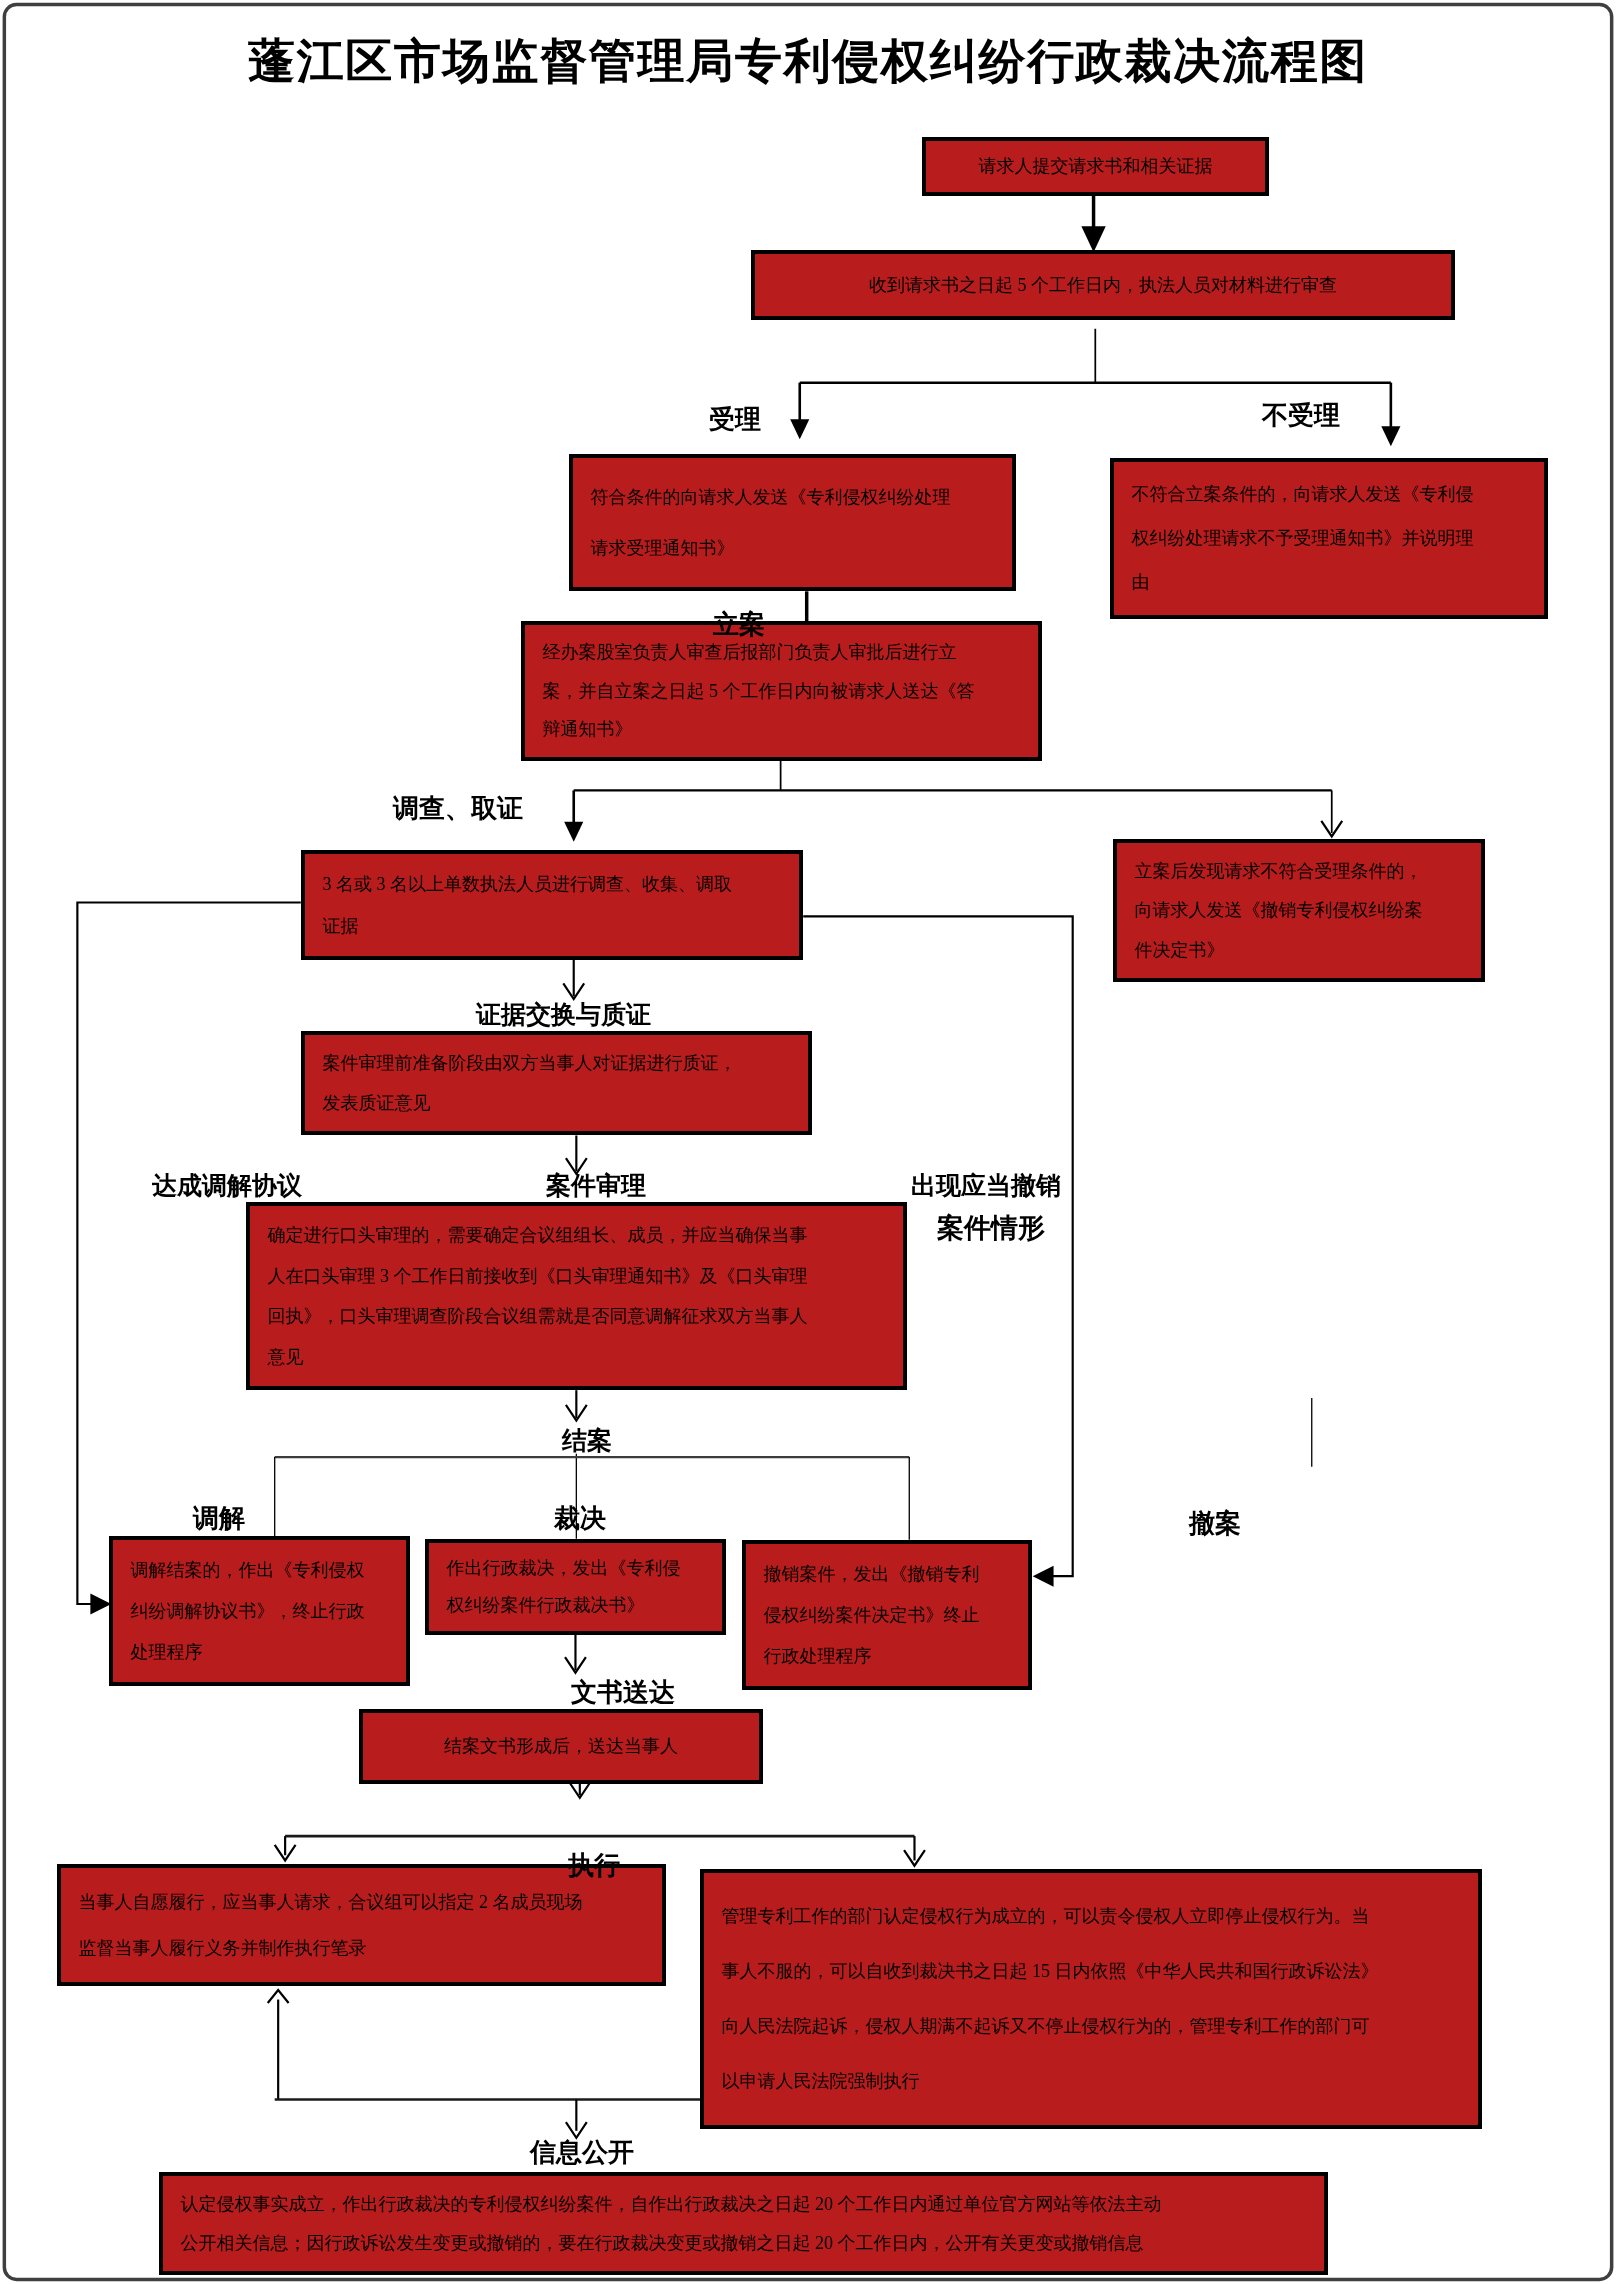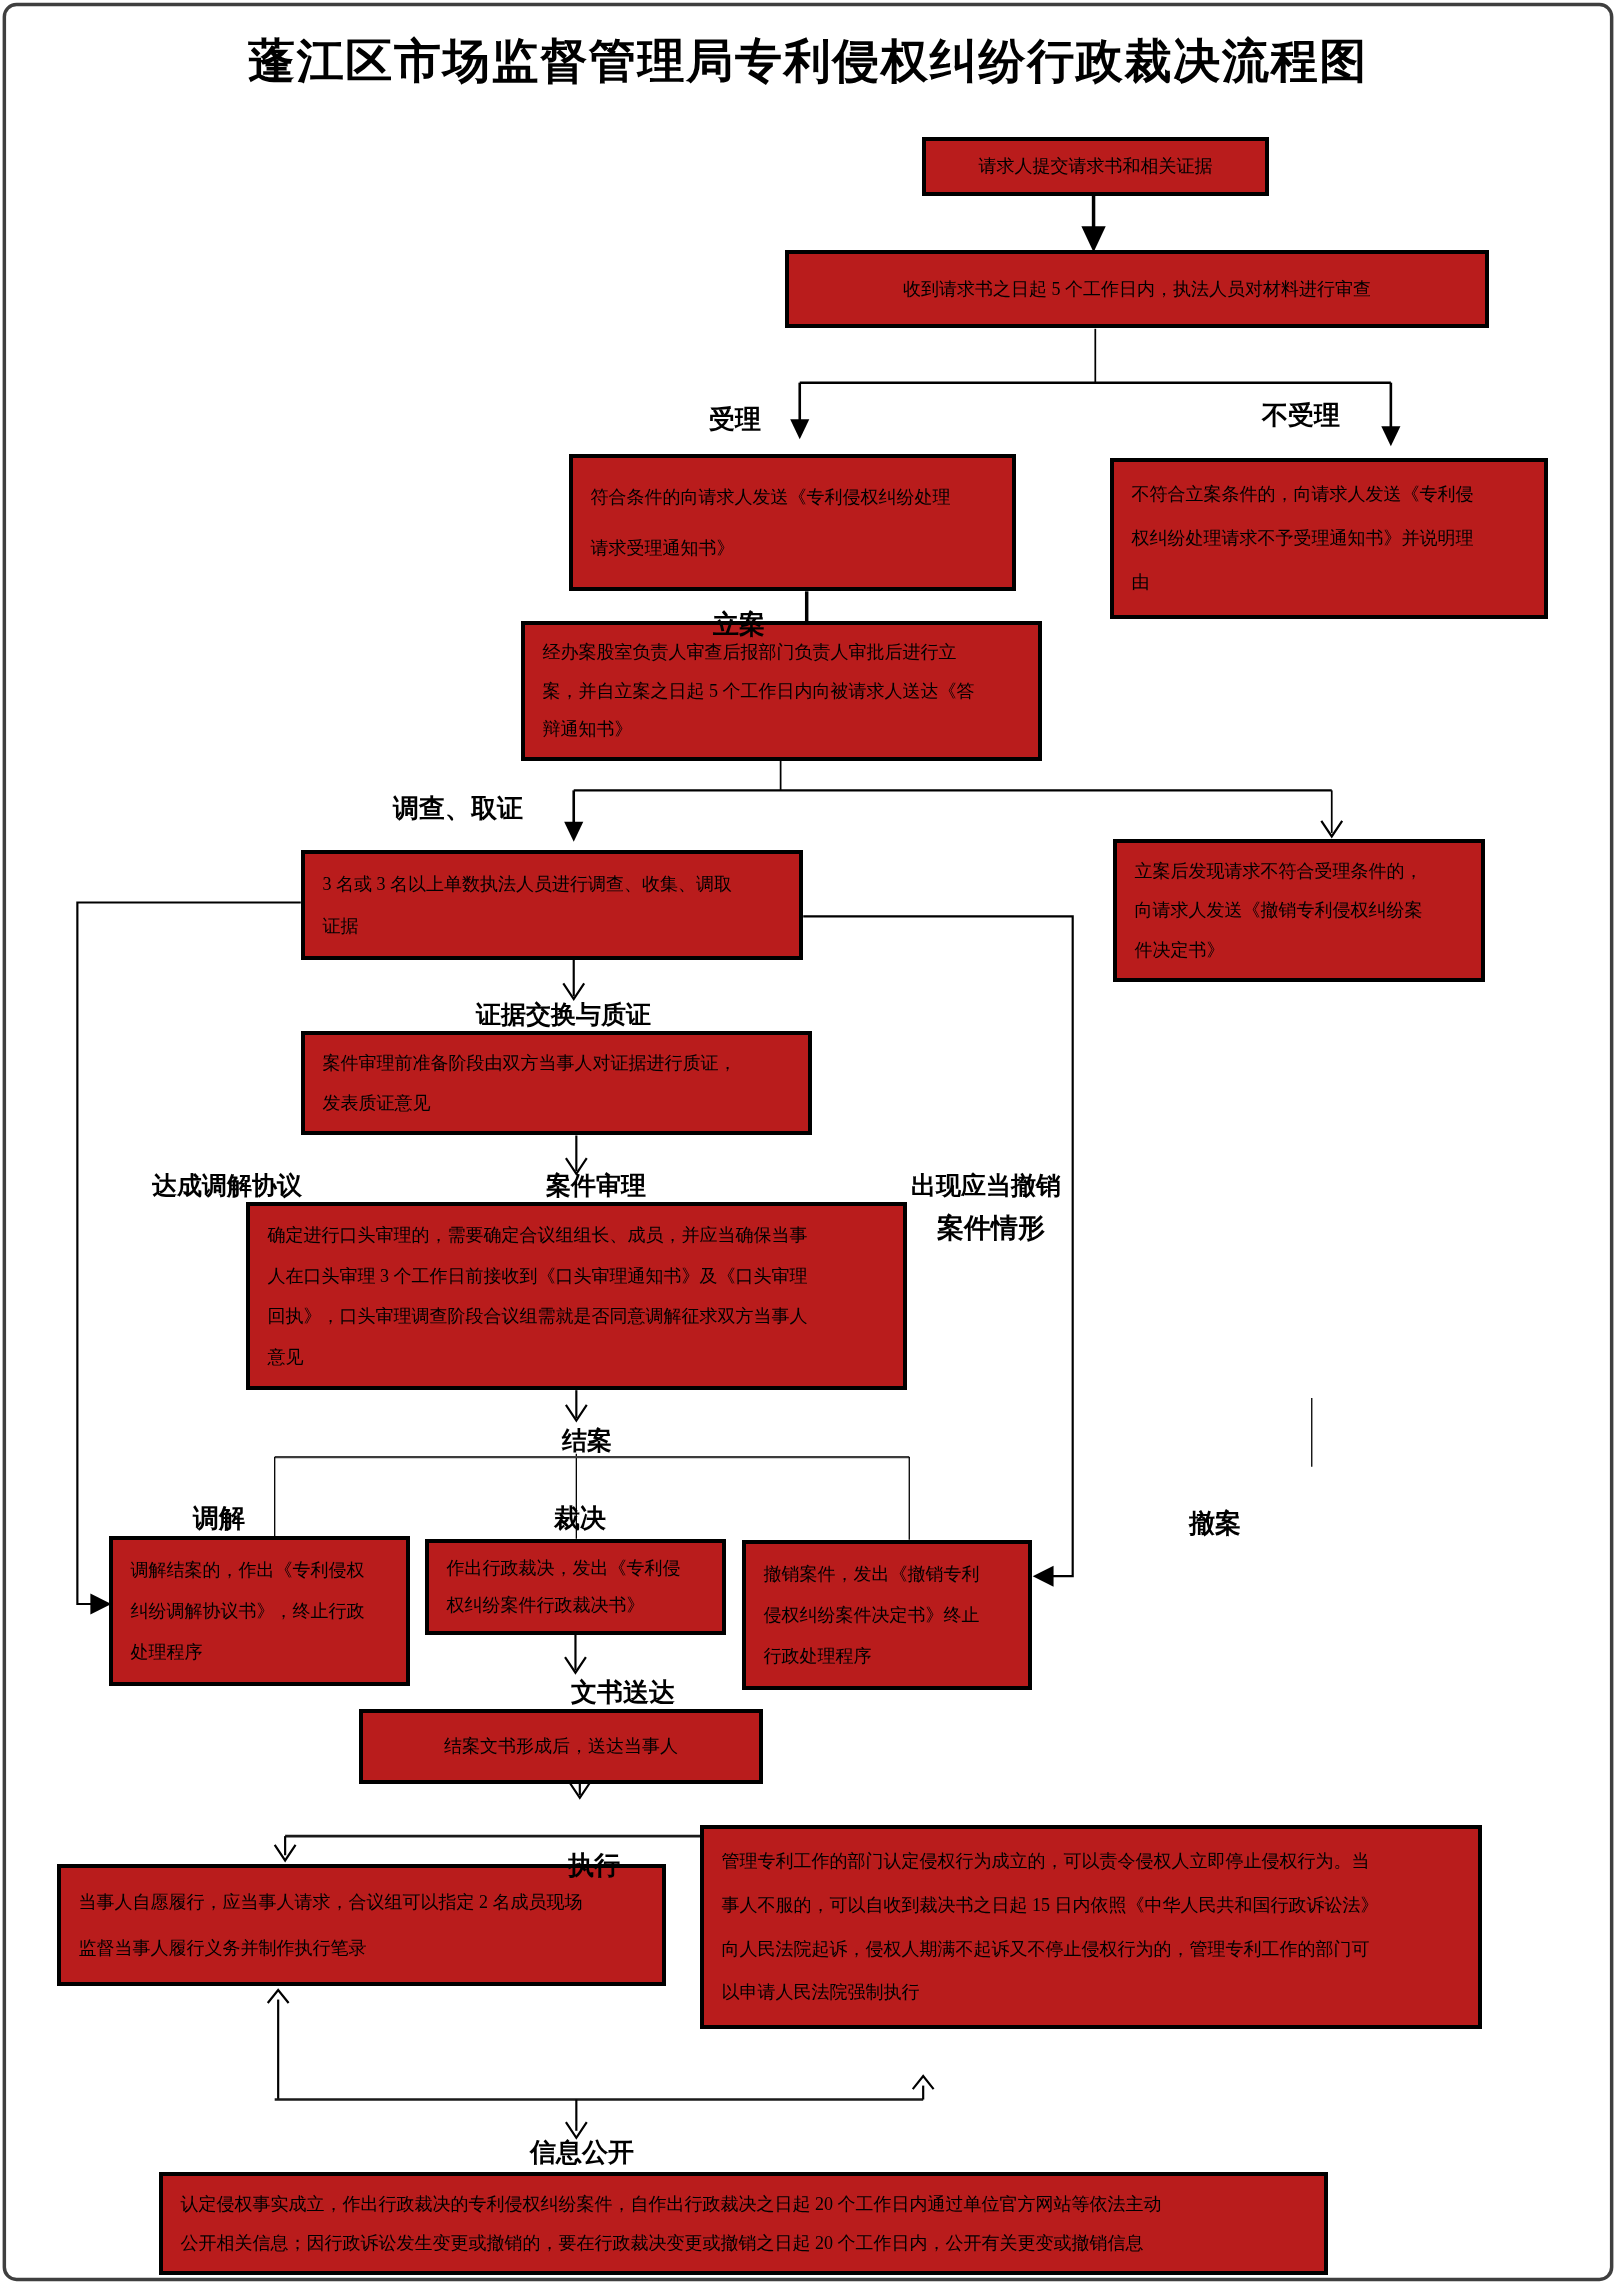--- a/index.html
+++ b/index.html
@@ -110,21 +110,21 @@
       <polyline points="651,2441 663,2459 675,2441" stroke-width="2.5"></polyline>
     </g>
   </svg>
 
   <div class="title">蓬江区市场监督管理局专利侵权纠纷行政裁决流程图</div>
 
   <div class="box center" style="left:922px;top:137px;width:347px;height:59px;">
     <span>请求人提交请求书和相关证据</span>
   </div>
 
-  <div class="box center" style="left:785px;top:250px;width:704px;height:78px;font-family:Liberation Serif, serif;">
+  <div class="box center" style="left:751px;top:250px;width:704px;height:70px;font-family:Liberation Serif, serif;">
     <span>收到请求书之日起 5 个工作日内，执法人员对材料进行审查</span>
   </div>
 
   <div class="box multi" style="left:569px;top:454px;width:447px;height:137px;">
     <div class="bline">符合条件的向请求人发送《专利侵权纠纷处理</div>
     <div class="bline">请求受理通知书》</div>
   </div>
 
   <div class="box multi" style="left:1110px;top:458px;width:438px;height:161px;">
     <div class="bline">不符合立案条件的，向请求人发送《专利侵</div>
@@ -180,21 +180,21 @@
 
   <div class="box center" style="left:359px;top:1709px;width:404px;height:75px;">
     <span>结案文书形成后，送达当事人</span>
   </div>
 
   <div class="box multi" style="left:57px;top:1864px;width:609px;height:122px;">
     <div class="bline">当事人自愿履行，应当事人请求，合议组可以指定 2 名成员现场</div>
     <div class="bline">监督当事人履行义务并制作执行笔录</div>
   </div>
 
-  <div class="box multi" style="left:700px;top:1825px;width:782px;height:204px;">
+  <div class="box multi" style="left:700px;top:1869px;width:782px;height:260px;">
     <div class="bline">管理专利工作的部门认定侵权行为成立的，可以责令侵权人立即停止侵权行为。当</div>
     <div class="bline">事人不服的，可以自收到裁决书之日起 15 日内依照《中华人民共和国行政诉讼法》</div>
     <div class="bline">向人民法院起诉，侵权人期满不起诉又不停止侵权行为的，管理专利工作的部门可</div>
     <div class="bline">以申请人民法院强制执行</div>
   </div>
 
   <div class="box multi" style="left:159px;top:2172px;width:1169px;height:103px;">
     <div class="bline">认定侵权事实成立，作出行政裁决的专利侵权纠纷案件，自作出行政裁决之日起 20 个工作日内通过单位官方网站等依法主动</div>
     <div class="bline">公开相关信息；因行政诉讼发生变更或撤销的，要在行政裁决变更或撤销之日起 20 个工作日内，公开有关更变或撤销信息</div>
   </div>

